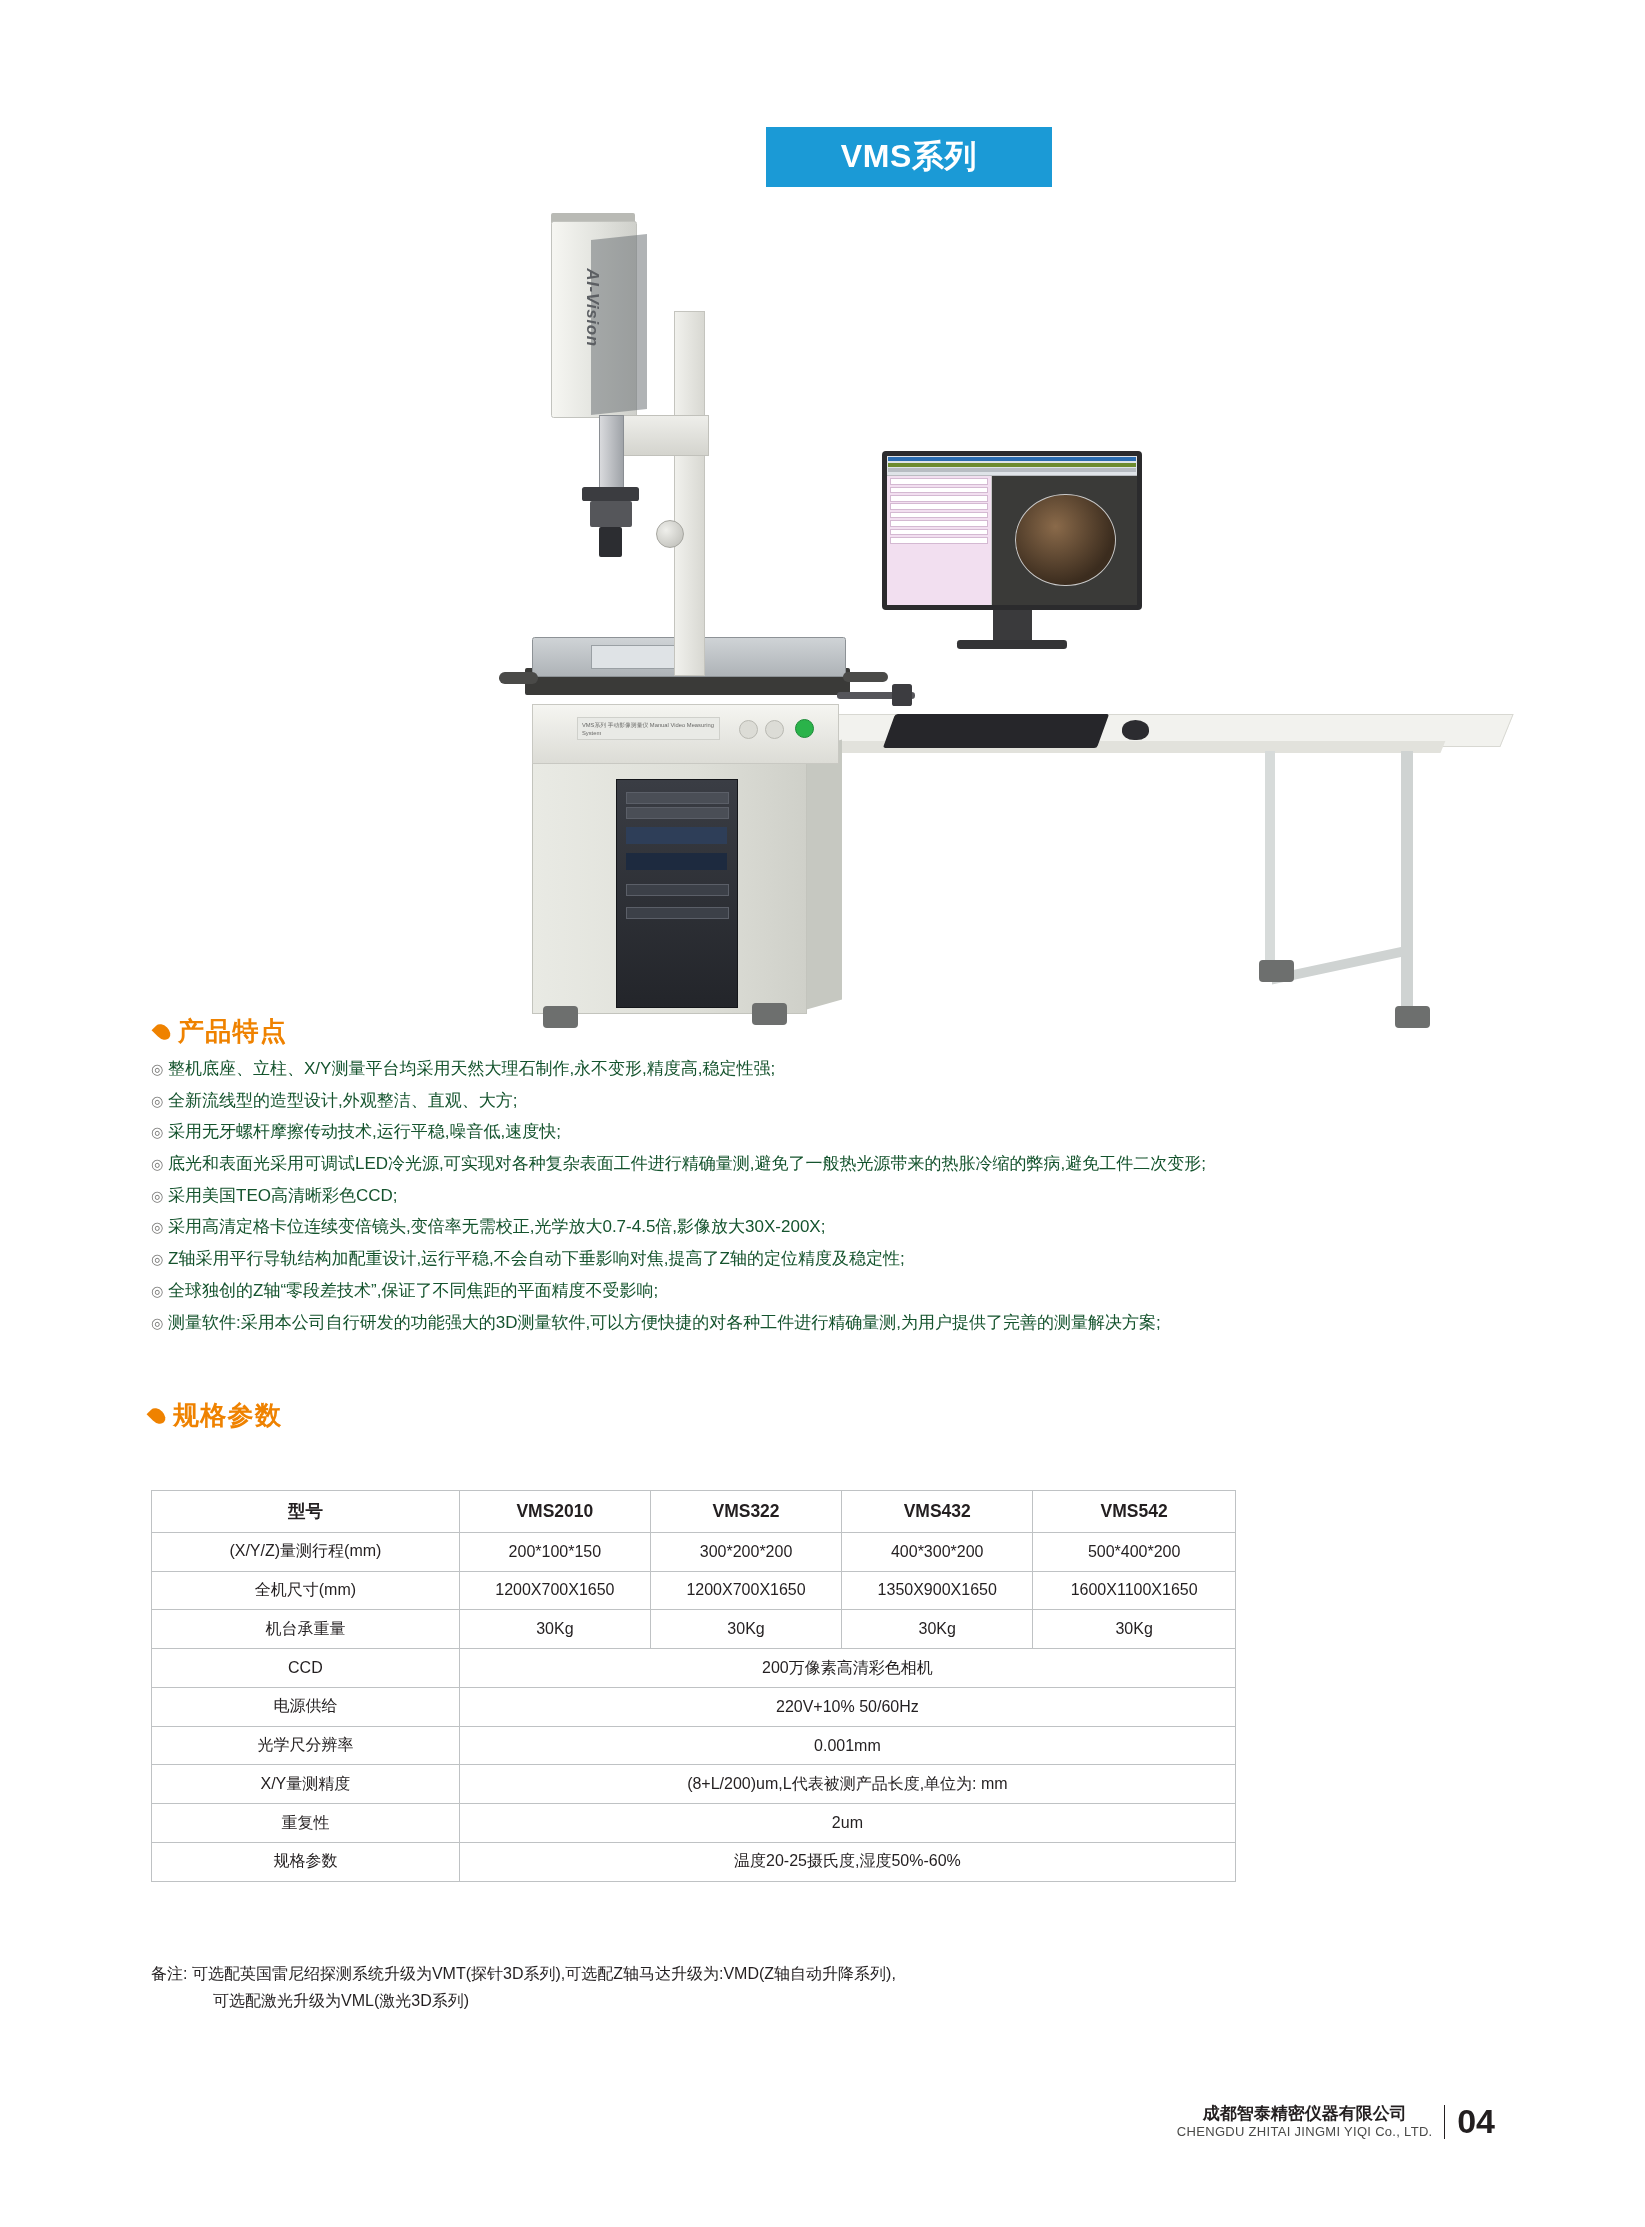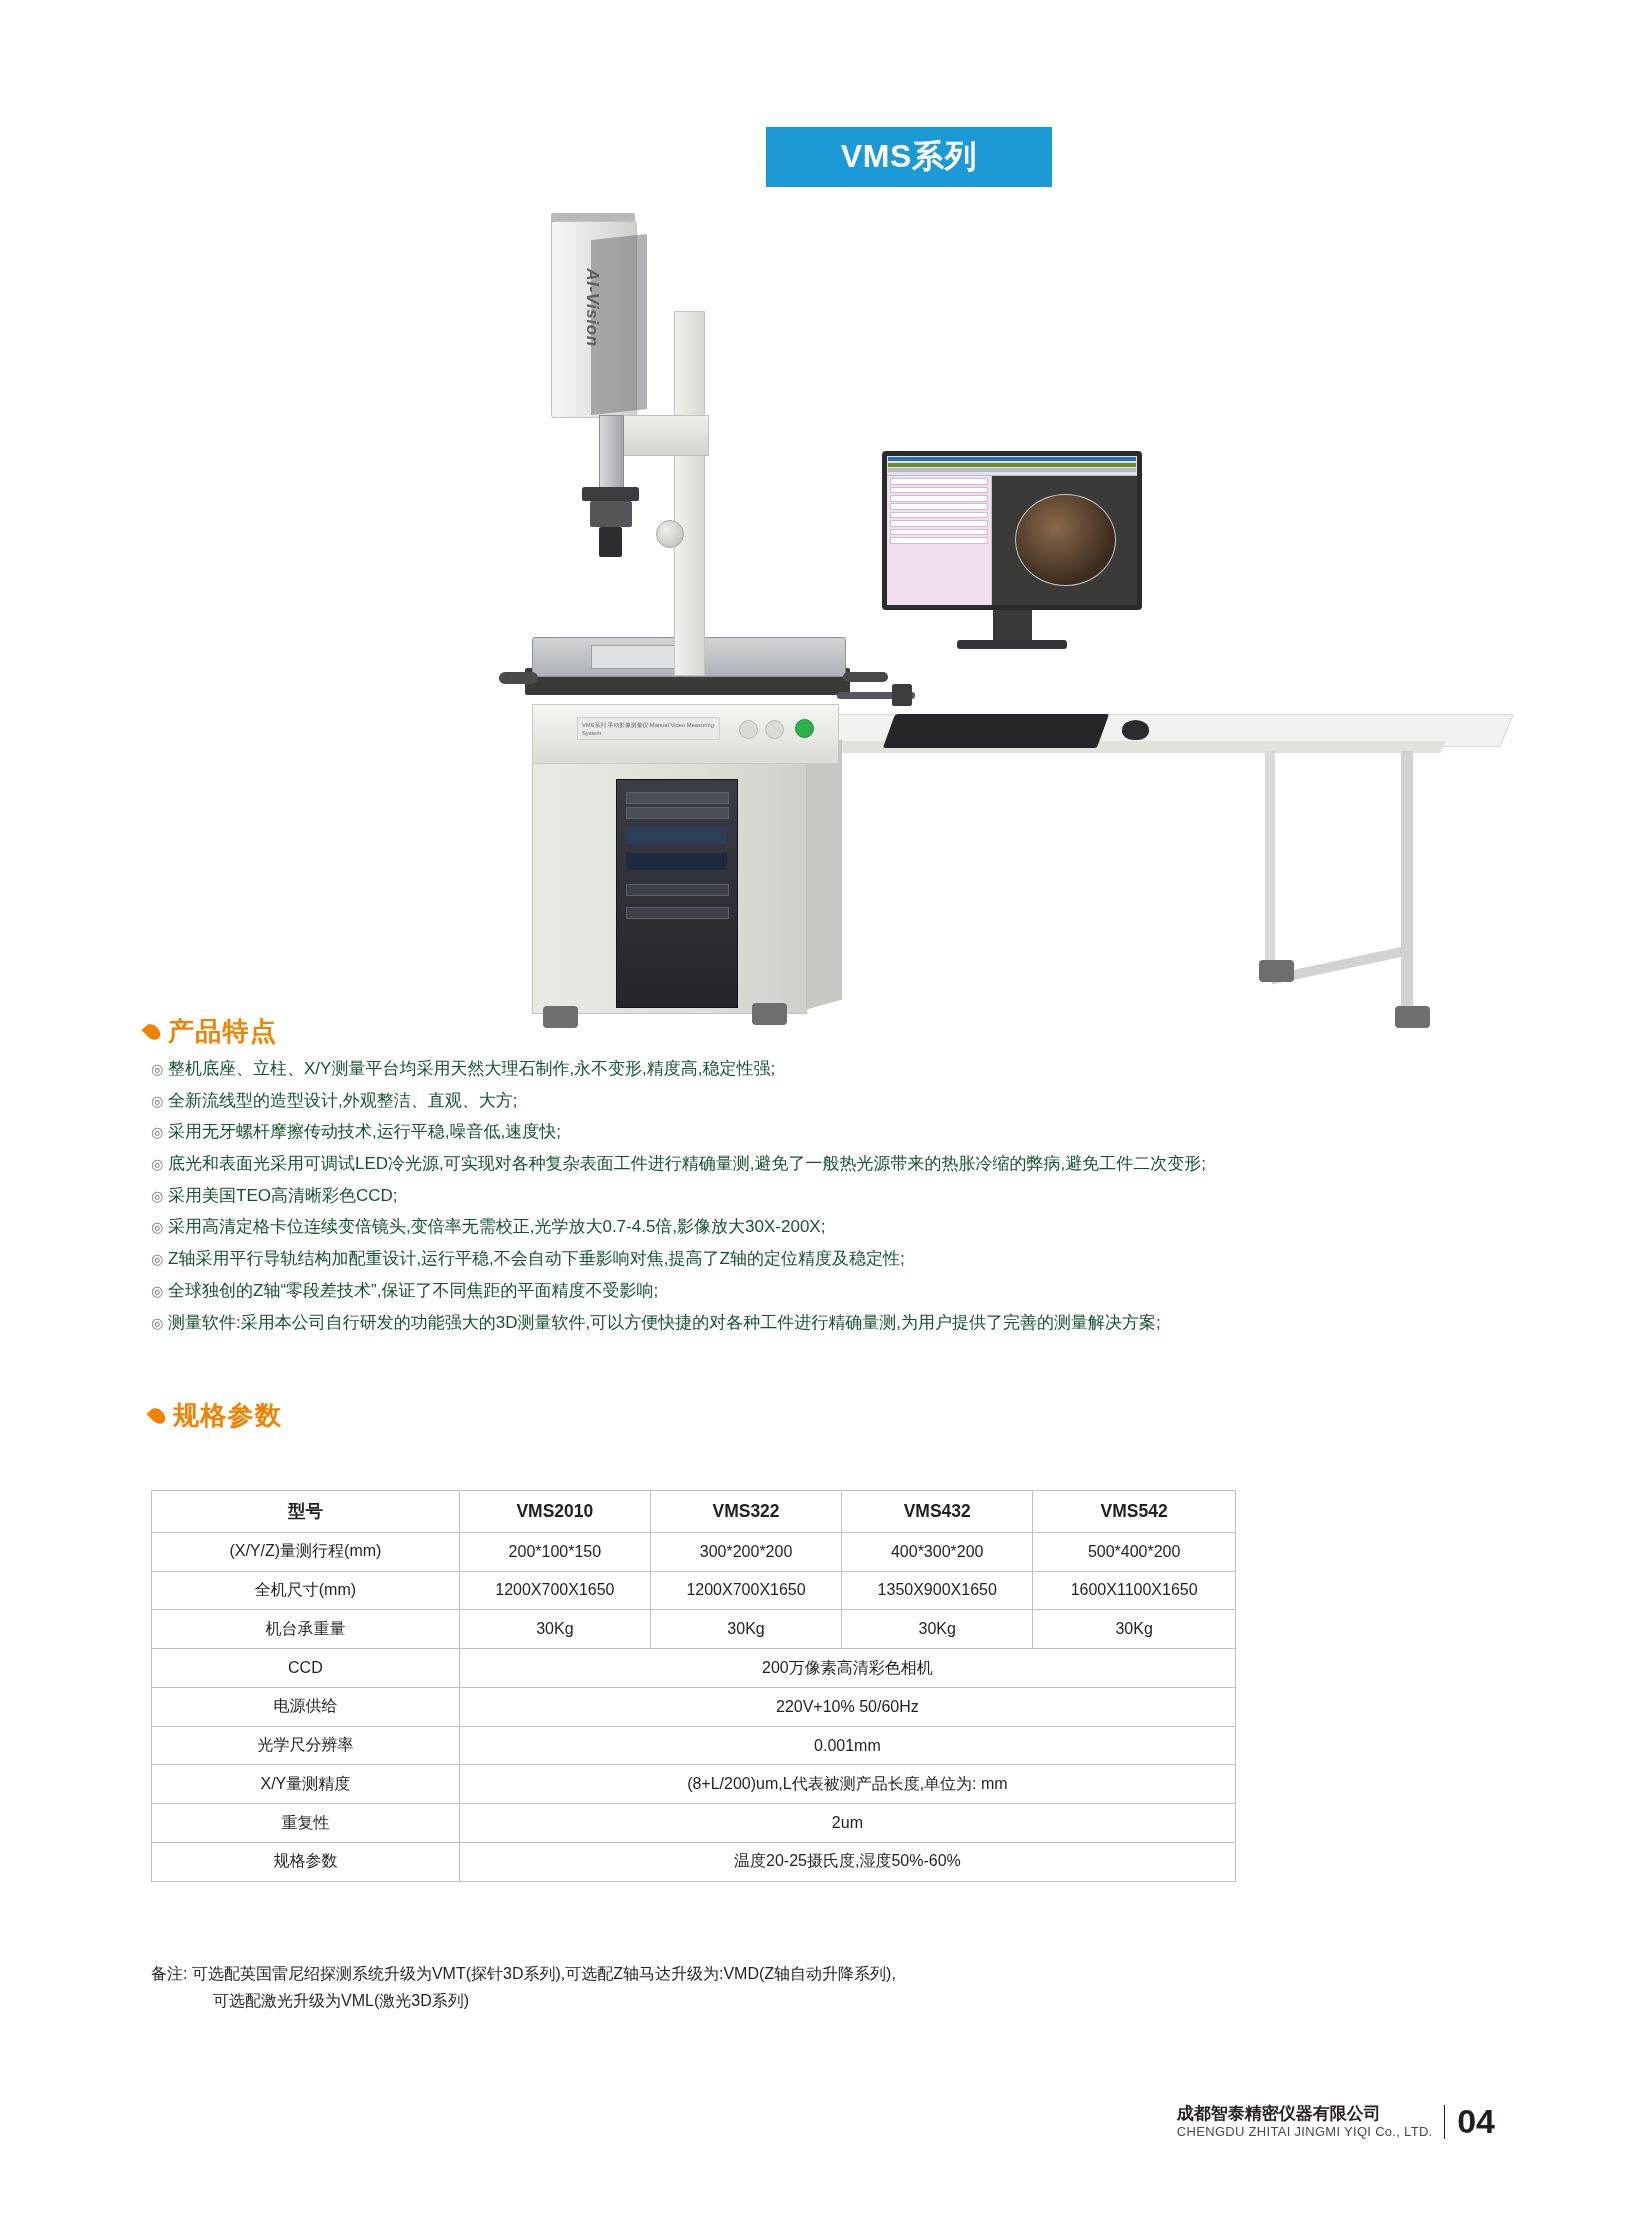--- a/index.html
+++ b/index.html
@@ -495,21 +495,21 @@
     background: #ef8200;
     border-radius: 0 50% 50% 50%;
     transform: rotate(-45deg);
   }
   .section-head .stitle {
     font-size: 26px;
     color: #ef8200;
     font-weight: bold;
     letter-spacing: 1.3px;
   }
-  #features-head { top: 1014px; left: 146px; text-align: center; }
+  #features-head { top: 1014px; left: 156px; text-align: center; }
   #specs-head { top: 1398px; left: 151px; }
 
   
   .features {
     position: absolute;
     top: 1058px;
     left: 151px;
     width: 1363px;
   }
   .feature-row {
@@ -568,21 +568,21 @@
   
   .footer {
     position: absolute;
     right: 151px;
     bottom: 86px;
     display: flex;
     align-items: center;
     gap: 11.7px;
   }
   .footer-company {
-    text-align: left;
+    text-align: center;
     line-height: 1.25;
   }
   .footer-cn {
     font-size: 17px;
     font-weight: bold;
     color: #231f20;
   }
   .footer-en {
     font-size: 13px;
     color: #4a4a48;

